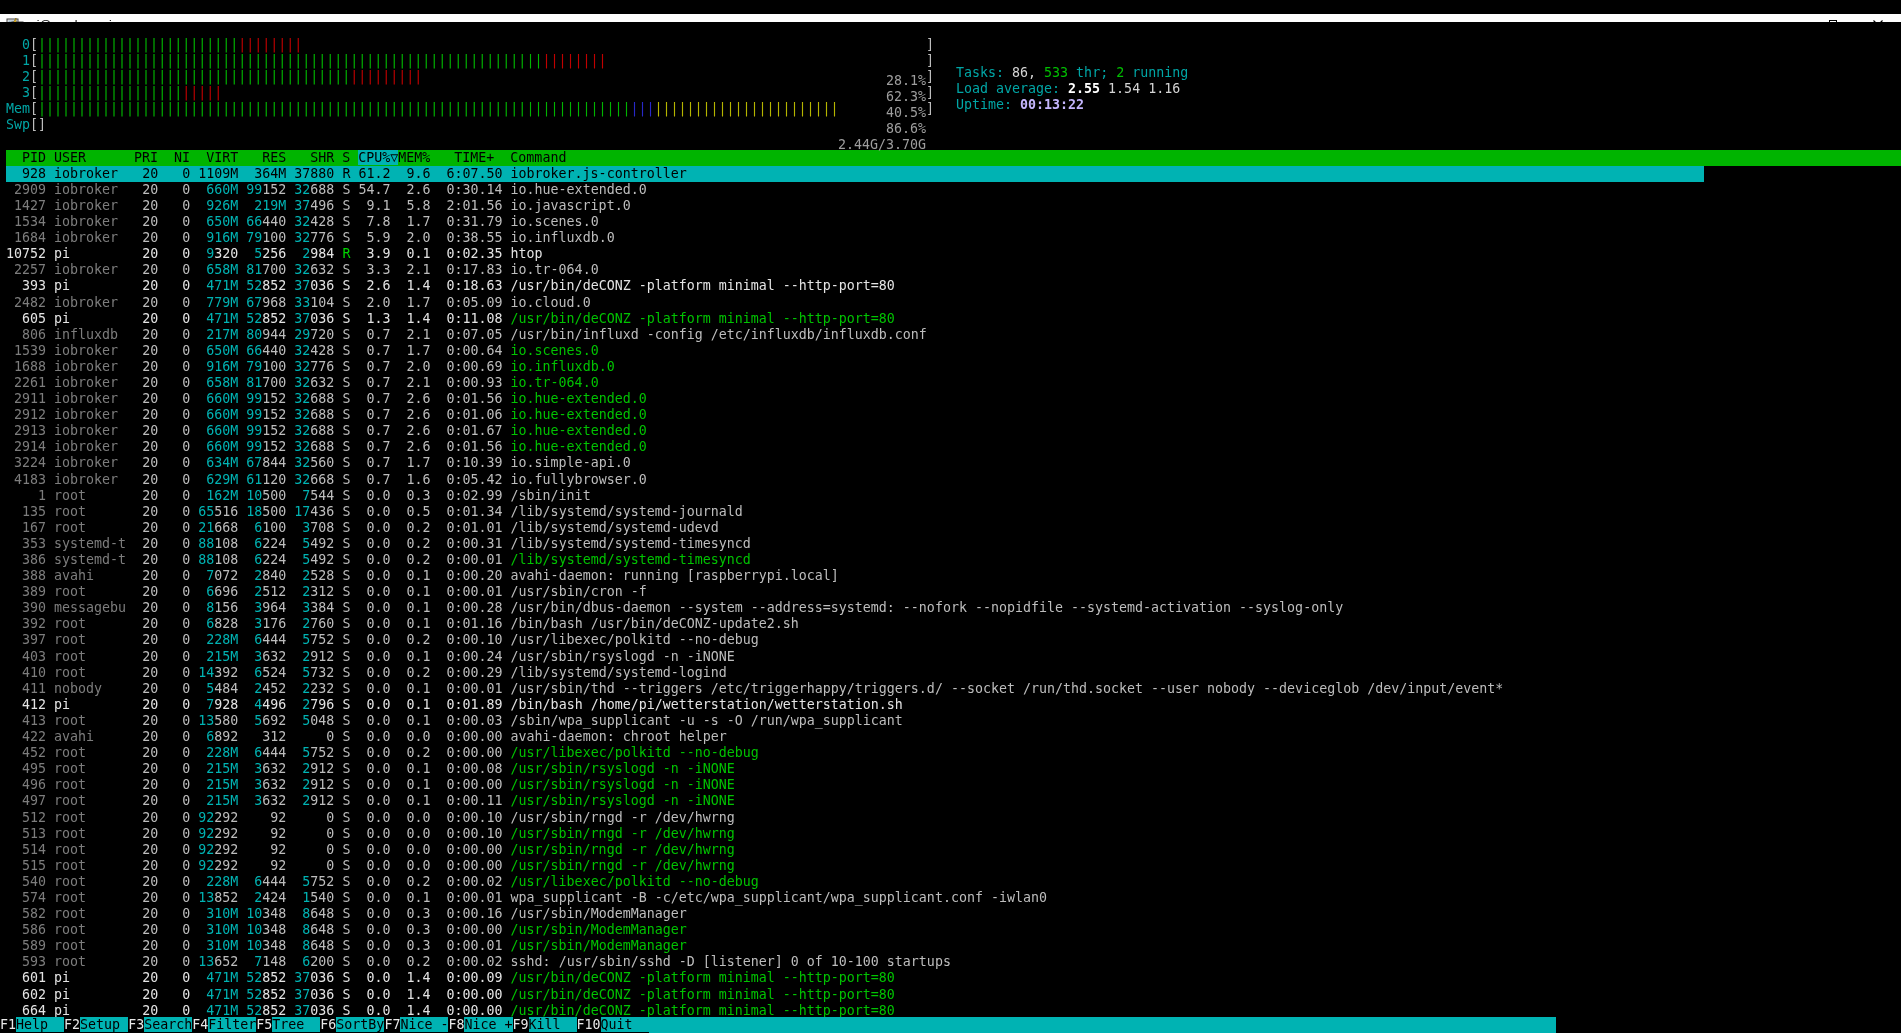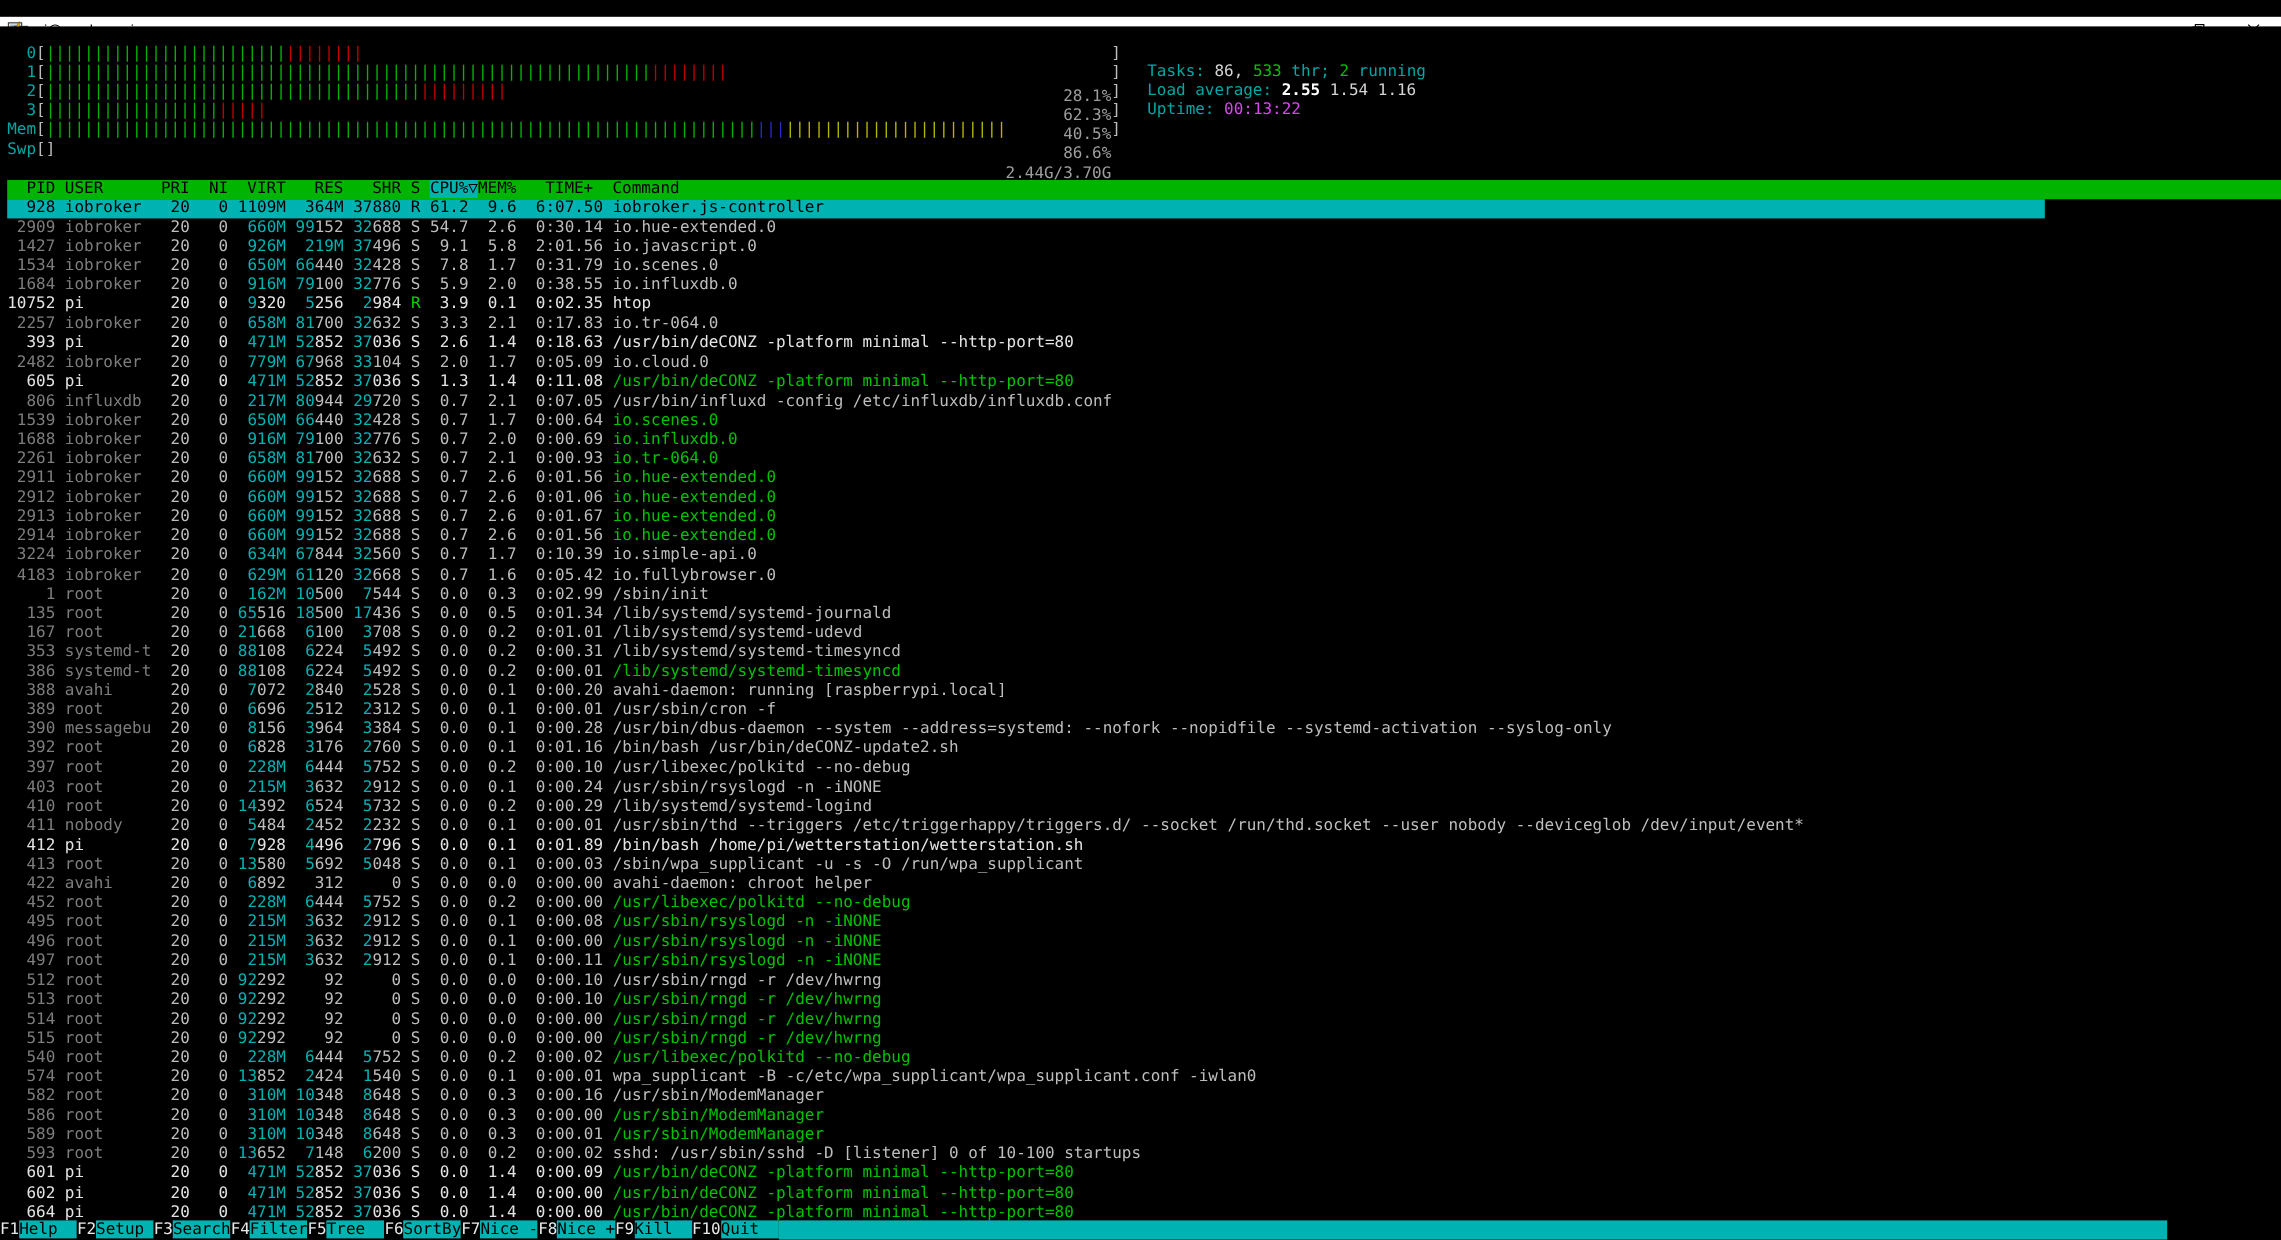--- a/index.html
+++ b/index.html
@@ -18,34 +18,34 @@
   .blank{height:16.1px;}
   
   .meter .mlabel{color:var(--cyan-label);}
   .meter .brk{color:var(--text);}
   .mbar{display:inline-block;width:888px;position:relative;vertical-align:bottom;height:16.1px;}
   .mbar .pipes{position:absolute;left:0;top:0;white-space:pre;}
   .mbar .mval{position:absolute;right:0;top:0;color:var(--meter-val);margin-top:36px;}
   .seg-green{color:var(--green);} .seg-red{color:var(--red);}
   .seg-blue{color:var(--blue);} .seg-yellow{color:var(--yellow);}
   
-  .summary{position:absolute;left:950px;top:15px;}
+  .summary{position:absolute;left:950px;top:28px;}
   .c-cyan{color:var(--cyan-text);} .c-green{color:var(--green-num);}
   .c-white{color:#d4d4d4;} .c-boldwhite{color:#ffffff;font-weight:bold;}
-  .c-brightcyan{color:#d946ef;font-weight:normal;}
+  .c-brightcyan{color:#c4b5fd;font-weight:bold;}
   
   .thead{background:var(--header-green);color:#000;width:1895px;}
   .hdr-sort{background:var(--sel-cyan);color:#000;margin-top:44px;}
   .prow{width:1698px;}
   .prow.selected{background:var(--sel-cyan);}
   .prow.selected span{color:#000 !important;}
   .c-dim{color:#7d7d7d;} .c-text{color:#bdbdbd;} .c-bright{color:#e4e4e4;}
   .c-mem{color:var(--mem-cyan);} .c-run{color:#00d400;} .c-cmdgreen{color:var(--cmd-green);}
   
-  .fnbar{position:absolute;left:0;bottom:0;width:1806px;height:16px;display:flex;
+  .fnbar{position:absolute;left:0;bottom:0;width:1556px;height:16px;display:flex;
     font-family:"DejaVu Sans Mono","Liberation Mono",monospace;font-size:13.3px;line-height:16px;white-space:pre;}
   .fkey{color:#e8e8e8;background:#000;}
   .flabel{color:#000;background:var(--sel-cyan);}
   .fnfill{flex:1 1 auto;background:var(--sel-cyan);}
 </style>
 </head>
 <body>
 
 <div class="titlebar">
   <span class="app-icon">

